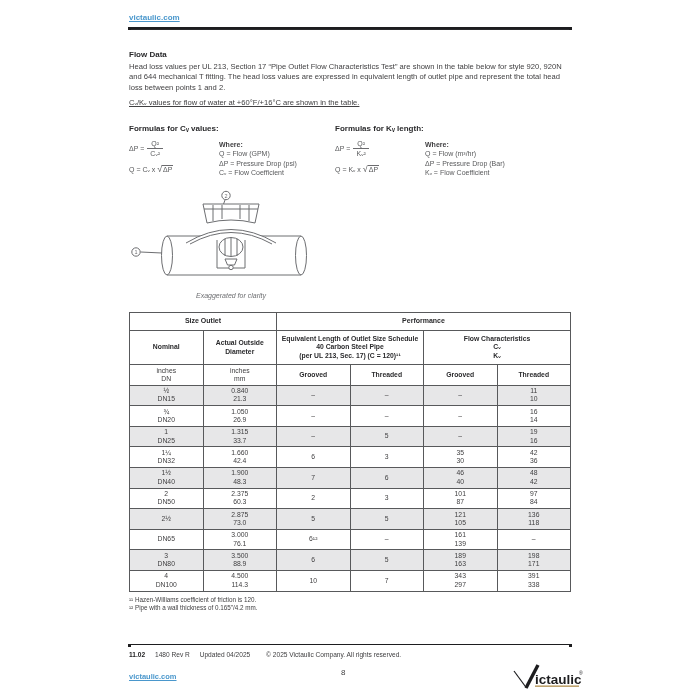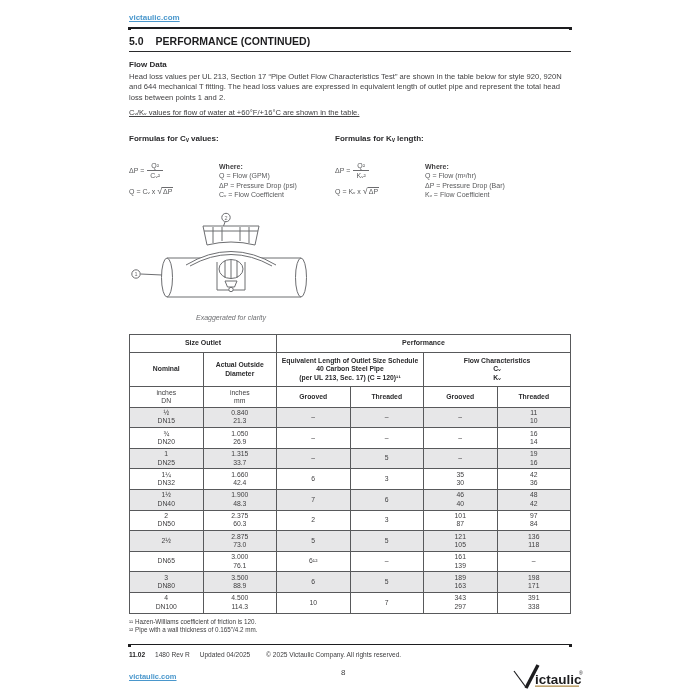--- a/index.html
+++ b/index.html
@@ -22,28 +22,28 @@
   .rule-thick::before, .rule-thick::after, .rule-footer::before, .rule-footer::after {
     content:""; position:absolute; width:3px; height:3px; background:#1d1d1f; top:-0.5px;
   }
   .rule-thick::before, .rule-footer::before { left:-1px; }
   .rule-thick::after, .rule-footer::after { right:-1px; }
 
   .section-heading { margin:6px 0 4px; font-size:10.5px; font-weight:bold; color:#1d1d1f; }
   .section-heading .num { margin-right:12px; }
   .rule-thin { height:1px; background:#2a2a2c; }
 
-  .flow-heading { margin:8px 0 3px; font-size:8px; font-weight:bold; color:#2a2a2c; }
+  .flow-heading { margin:20px 0 3px; font-size:8px; font-weight:bold; color:#2a2a2c; }
   .para { font-size:7.6px; line-height:10.4px; color:#414042; }
   .para-2 { margin-top:5px;text-decoration:underline; }
 
   
   .formulas { display:flex; margin-top:15px; }
   .formula-col { width:206px; }
-  .formula-heading { font-size:8px; font-weight:bold; color:#2a2a2c; margin-bottom:19px; }
+  .formula-heading { font-size:8px; font-weight:bold; color:#2a2a2c; margin-bottom:7px; }
   .formula-body { display:flex; }
   .formula-math { width:90px; font-size:7px; color:#58595b; }
   .eq1 { display:flex; align-items:center; }
   .eq1 .lhs { margin-right:3px; }
   .frac { text-align:center; display:inline-block; }
   .frac .num { display:block; border-bottom:1px solid #6b6b6e; padding:0 4px 1px; }
   .frac .den { display:block; padding-top:1px; }
   .eq2 { margin-top:7px; }
   .radical { font-size:9px; }
   .radicand { border-top:1px solid #6b6b6e; padding:0 1px; }
@@ -93,23 +93,20 @@
   .logo { position:absolute; right:-14px; top:-2px; }
 </style>
 </head>
 <body>
 
 <div class="content">
 
   <a class="top-link">victaulic.com</a>
   <div class="rule-thick"></div>
 
-  <div class="section-heading">
-    <span class="num">5.0</span><span>PERFORMANCE (CONTINUED)</span>
-  </div>
   <div class="rule-thin"></div>
 
   <div class="flow-heading">Flow Data</div>
   <p class="para">Head loss values per UL 213, Section 17 “Pipe Outlet Flow Characteristics Test” are shown in the table below for style 920, 920N and 644 mechanical T fitting. The head loss values are expressed in equivalent length of outlet pipe and represent the total head loss between points 1 and 2.</p>
   <p class="para para-2">Cᵥ/Kᵥ values for flow of water at +60°F/+16°C are shown in the table.</p>
 
   <div class="formulas">
 
     <div class="formula-col">
       <div class="formula-heading">Formulas for Cᵥ values:</div>

